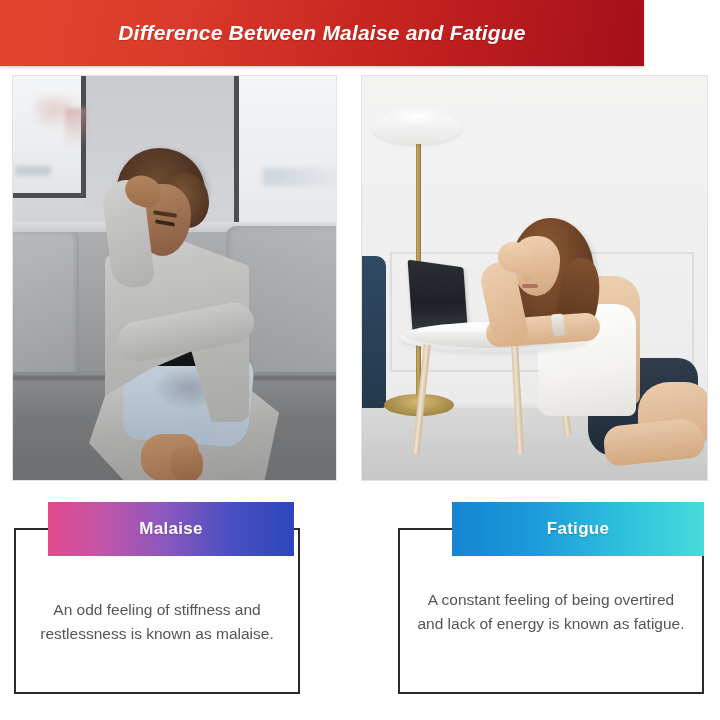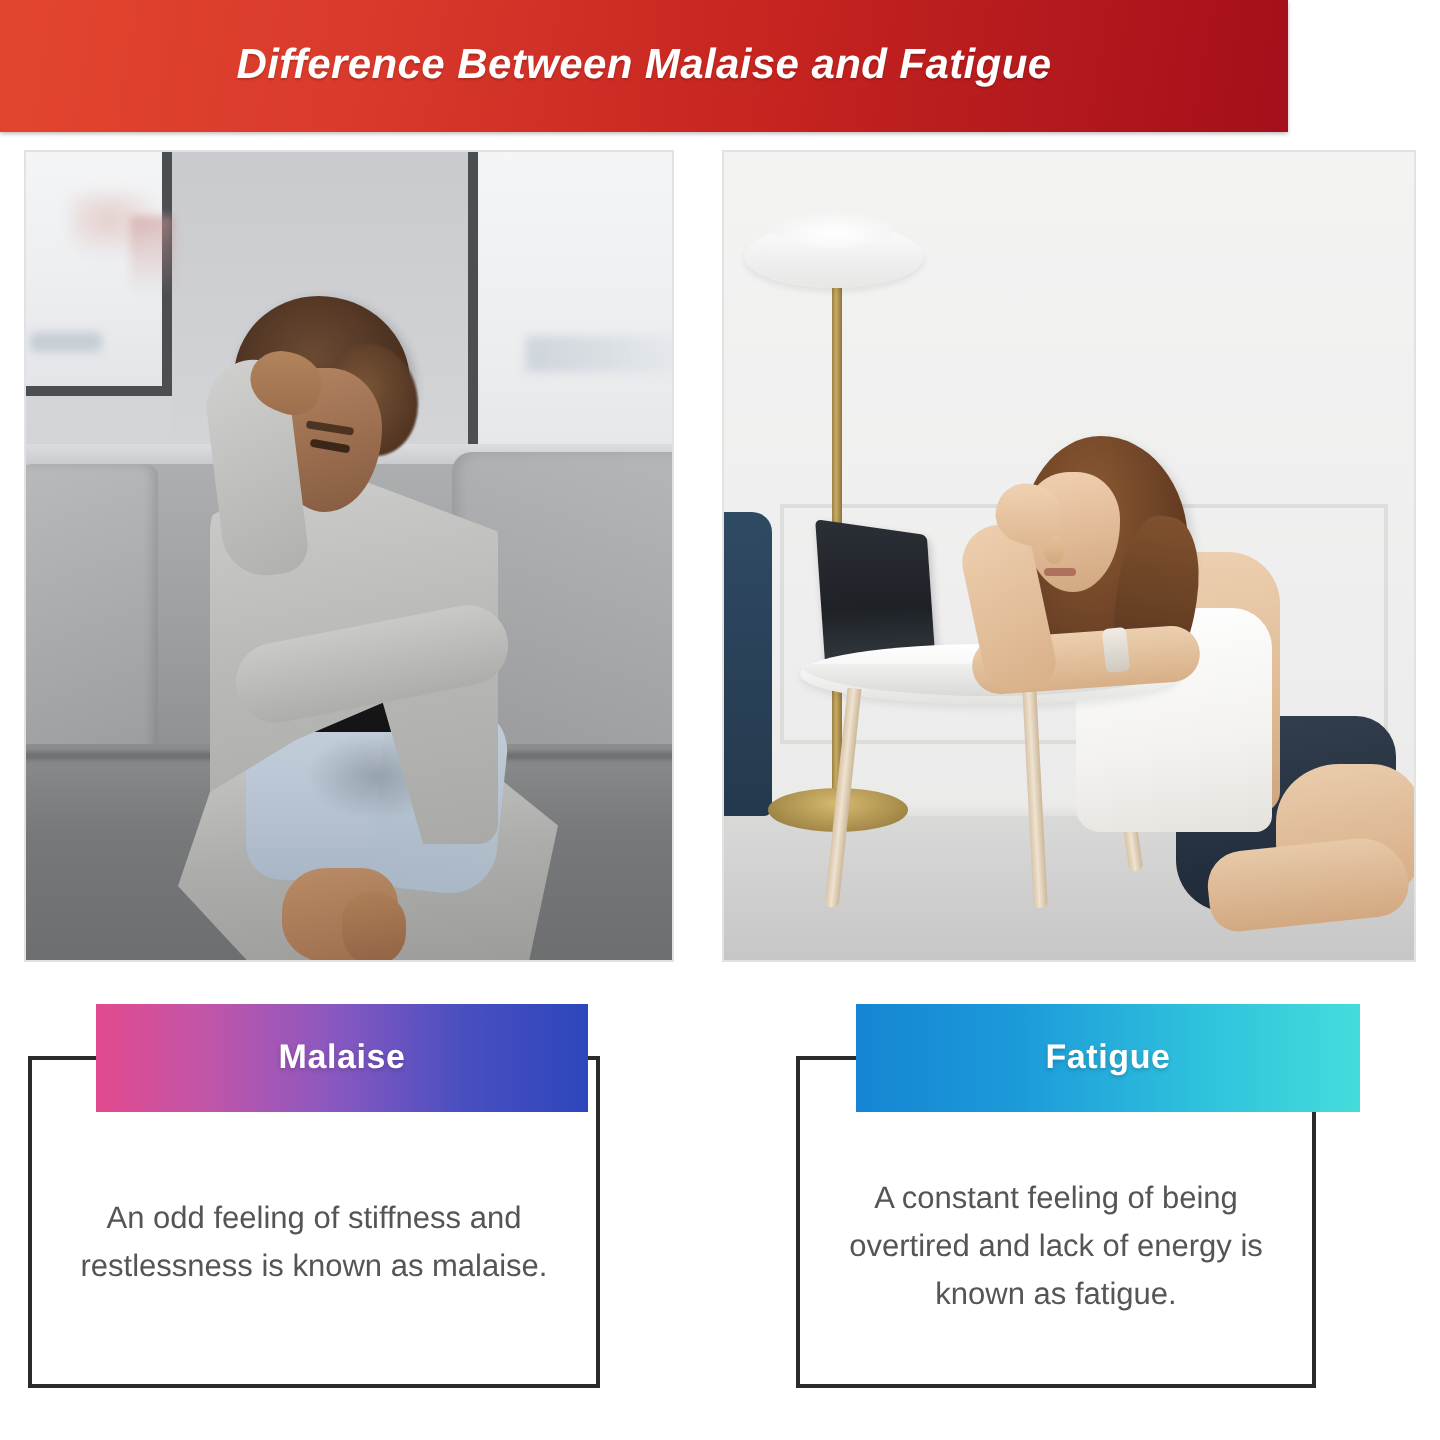--- a/index.html
+++ b/index.html
@@ -389,34 +389,34 @@
     font-size: 17px;
     font-weight: bold;
     letter-spacing: 0.3px;
     text-shadow: 0 1px 2px rgba(0,0,0,0.2);
   }
   .chip-malaise {
     left: 48px; top: 502px; width: 246px;
     background: linear-gradient(90deg, #e24a8d 0%, #c255a8 22%, #8a58c0 48%, #4a4fc0 74%, #2d46bc 100%);
   }
   .chip-fatigue {
-    left: 428px; top: 502px; width: 252px;
+    left: 452px; top: 502px; width: 252px;
     background: linear-gradient(90deg, #1585d4 0%, #1c9ad9 32%, #2ebfdd 66%, #45dcdb 100%);
   }
 
   
   .desc-box {
     position: absolute;
     border: 2px solid #2b2b2b;
     background: #ffffff;
     box-sizing: border-box;
     z-index: 1;
   }
   .desc-left  { left: 14px;  top: 528px; width: 286px; height: 166px; }
-  .desc-right { left: 398px; top: 528px; width: 260px; height: 166px; }
+  .desc-right { left: 398px; top: 528px; width: 306px; height: 166px; }
   .desc-text {
     position: absolute;
     left: 14px;
     right: 14px;
     top: 68px;
     text-align: center;
     color: #555557;
     font-size: 15.5px;
     line-height: 1.55;
   }

